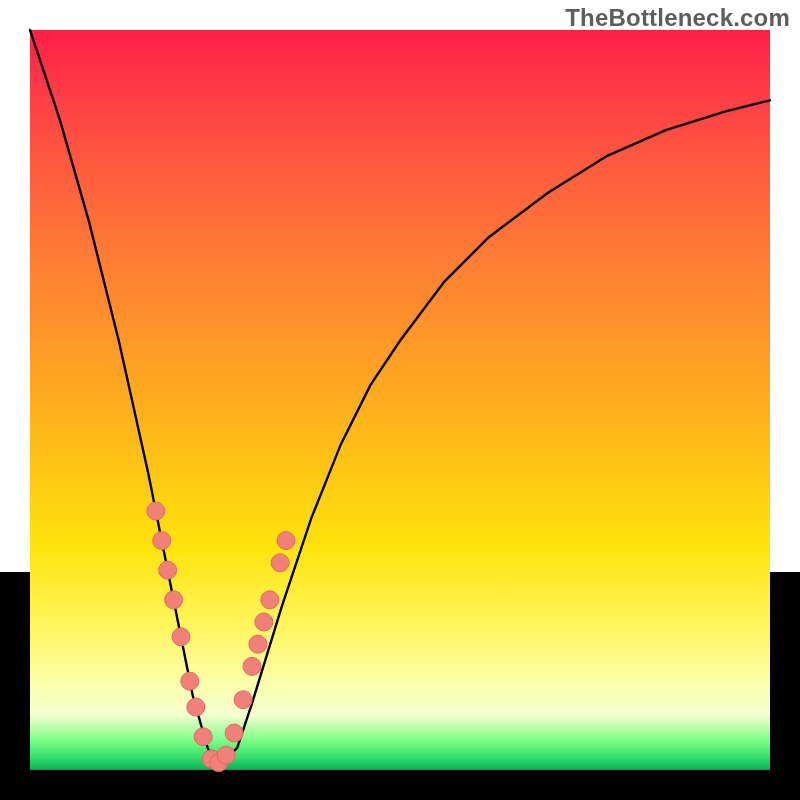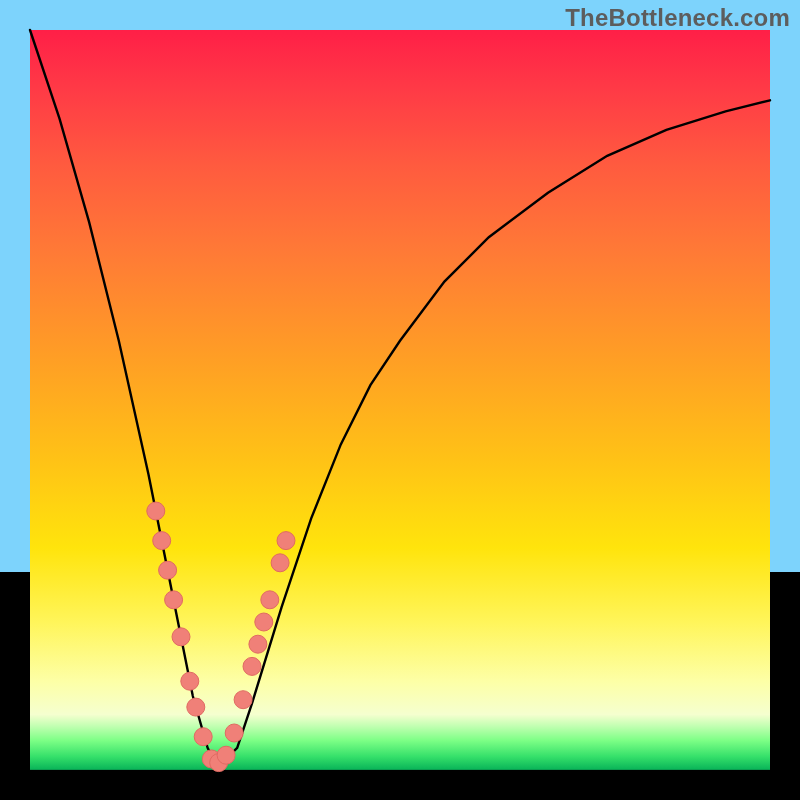--- a/index.html
+++ b/index.html
@@ -9,21 +9,21 @@
     height: 800px;
     overflow: hidden;
     background: #000;
   }
   .frame {
     position: absolute;
     left: 0;
     top: 0;
     width: 800px;
     height: 572px;
-    background: #7dd3fc;
+    background: #ffffff;
   }
   .plot {
     position: absolute;
     left: 30px;
     top: 30px;
     width: 740px;
     height: 740px;
     
     background: linear-gradient(
       to bottom,

